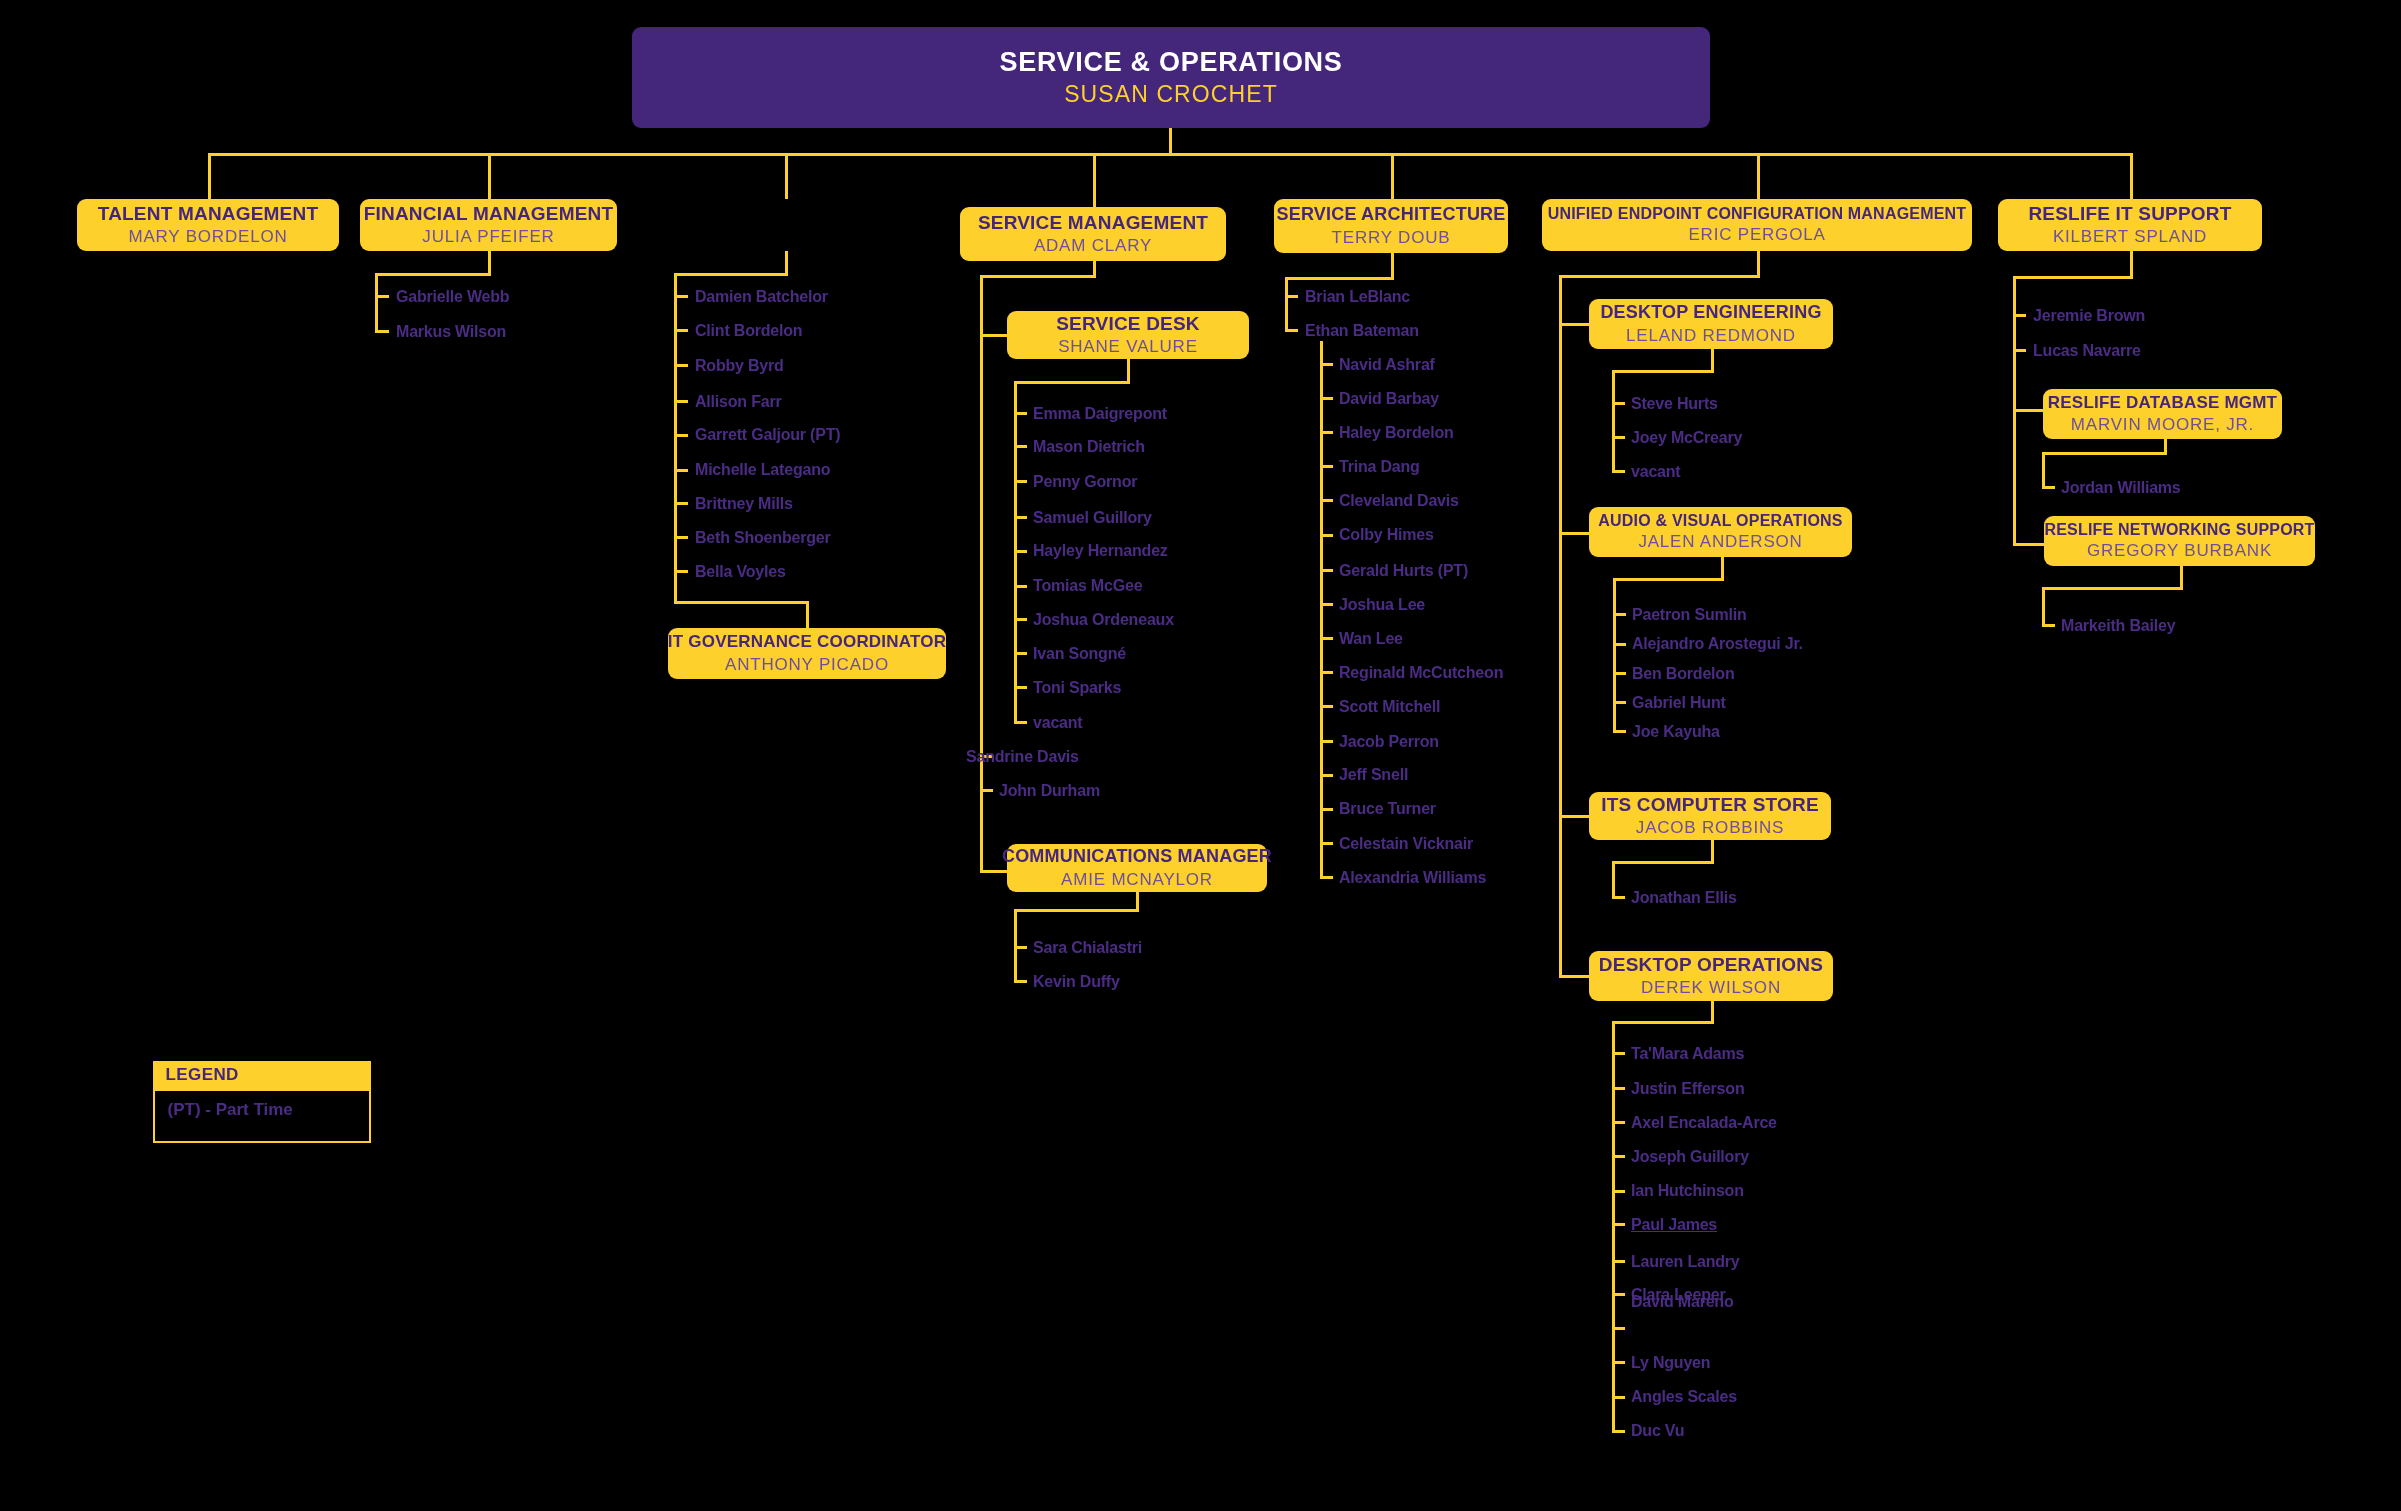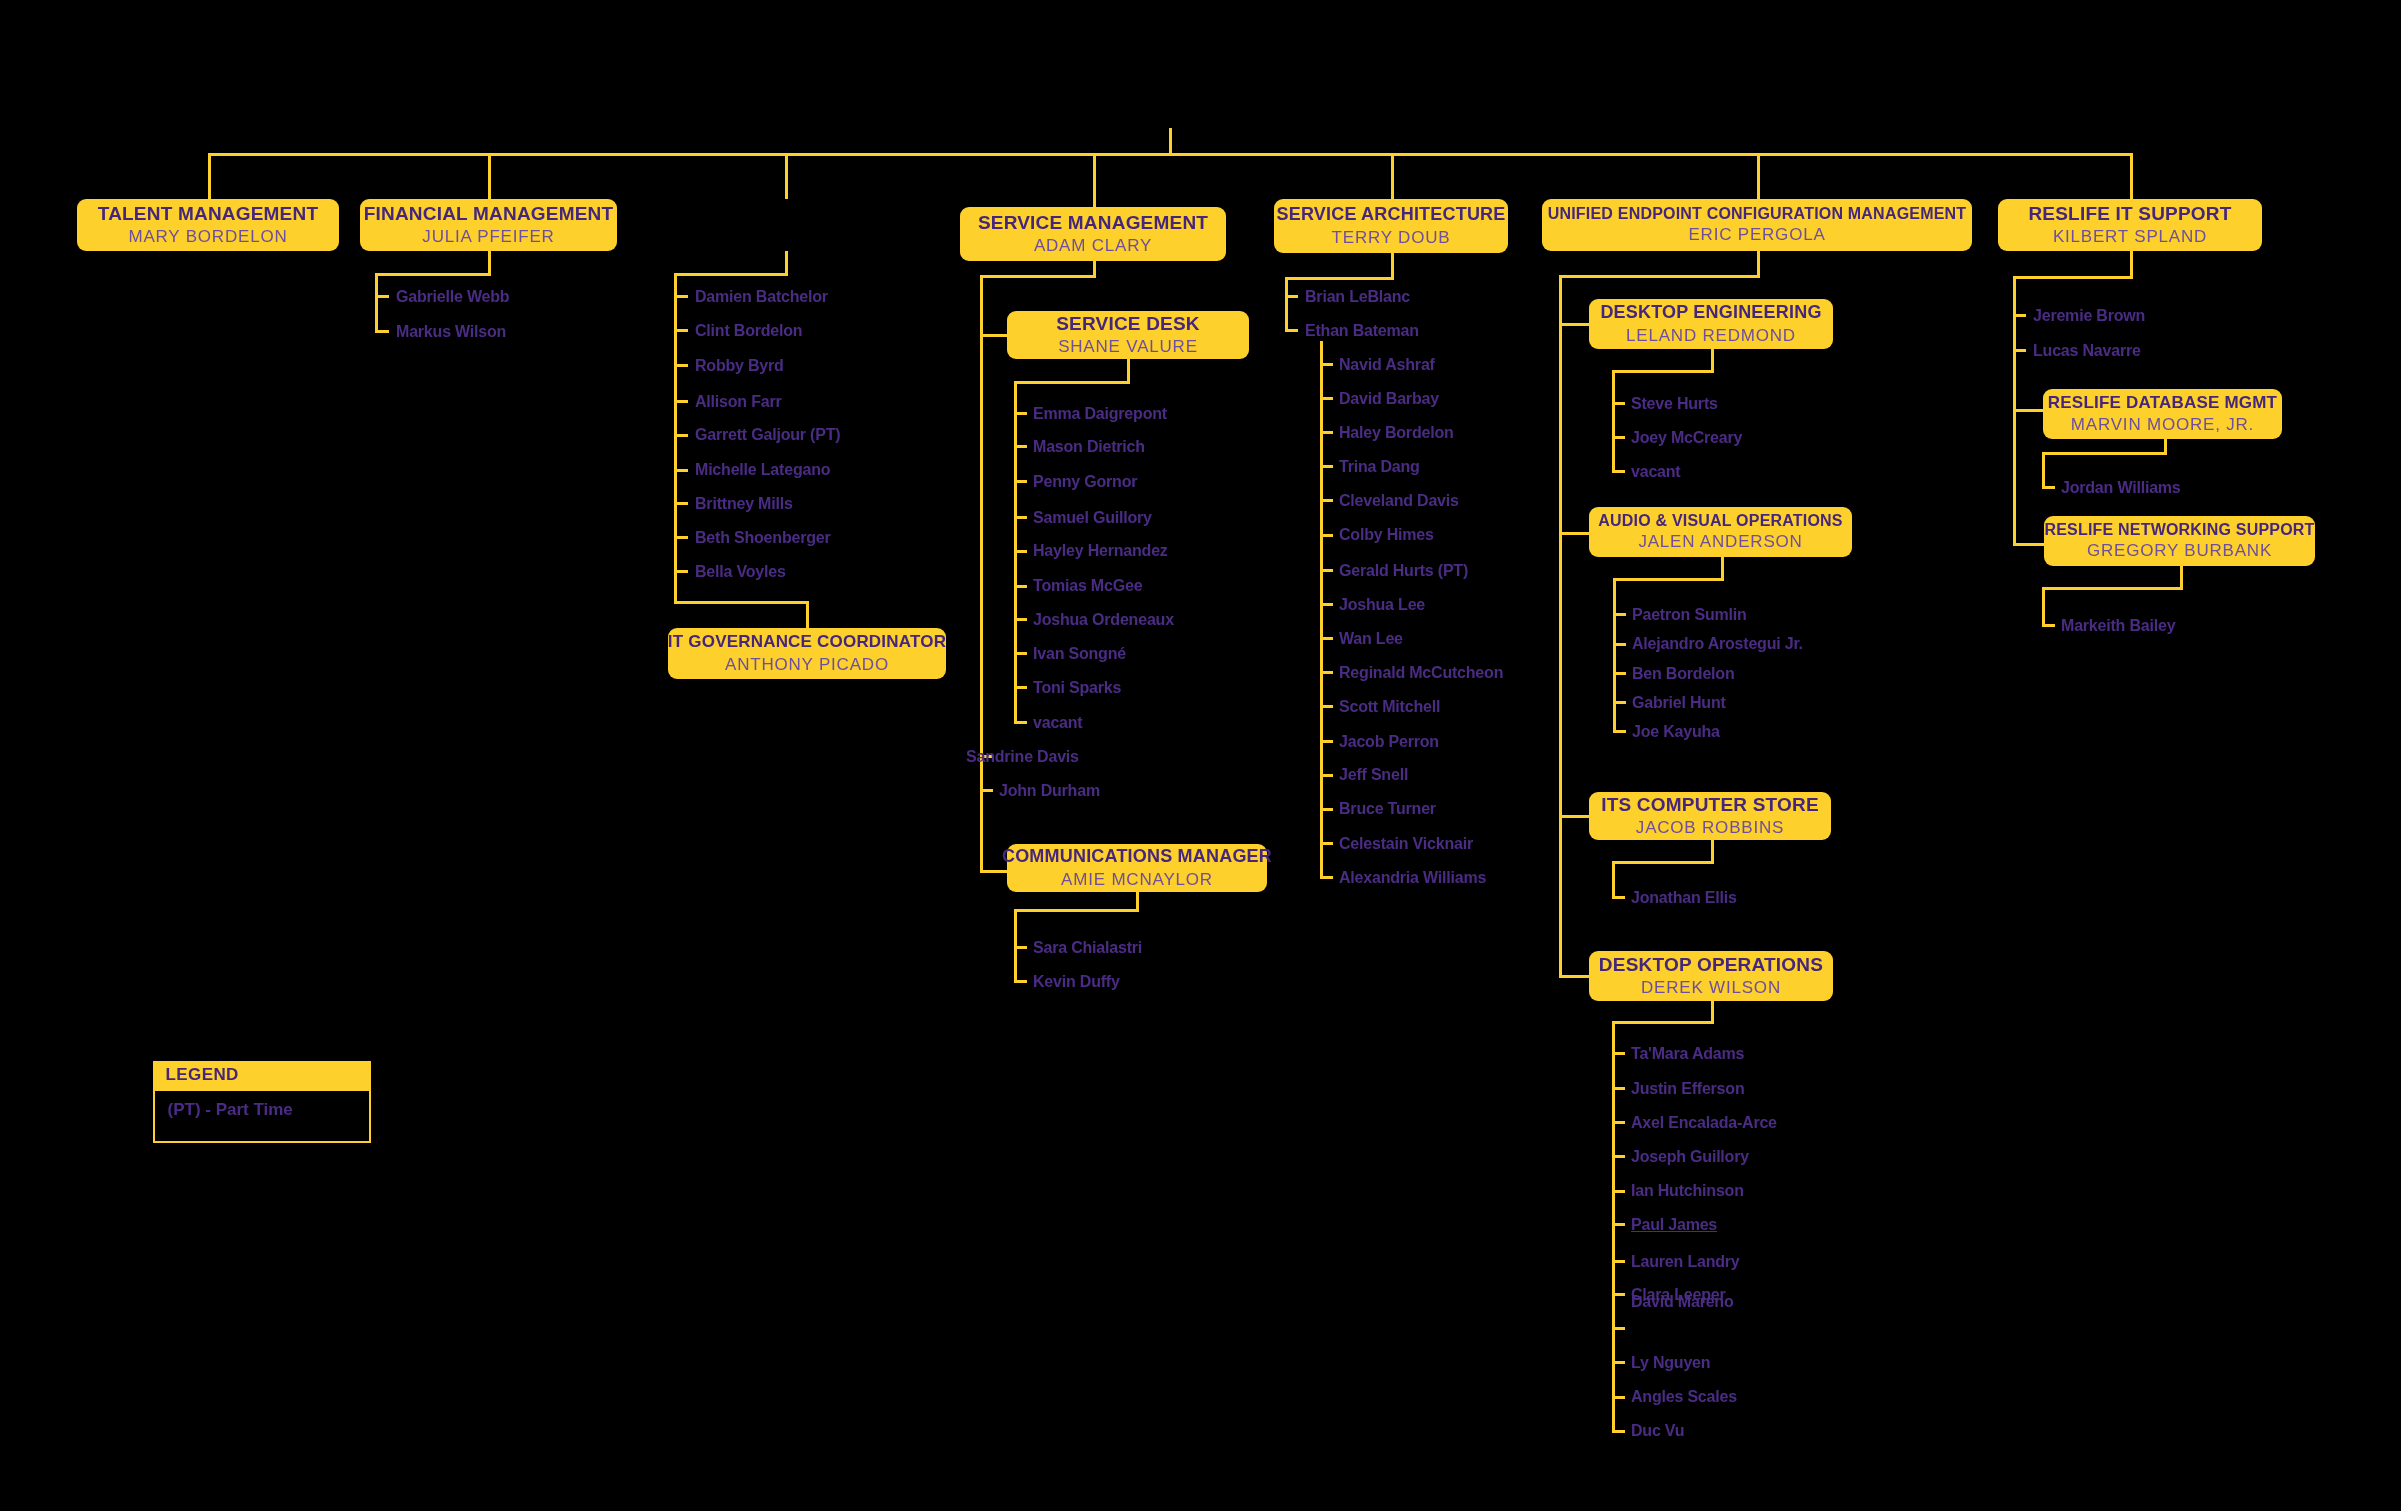--- a/index.html
+++ b/index.html
@@ -34,20 +34,24 @@
 </head>
 <body>
 
 <div id="chart">
   <div class="legend-head">
     <span>LEGEND</span>
   </div>
   <div class="legend-body">
     <span>(PT) - Part Time</span>
   </div>
+<div class="box purple" style="left: 632px; top: 27px; width: 1078px; height: 101px;">
+      <div class="t">SERVICE &amp; OPERATIONS</div>
+      <div class="m">SUSAN CROCHET</div>
+    </div>
     <div class="box gold" style="left: 77px; top: 199px; width: 262px; height: 52px;">
       <div class="t">TALENT MANAGEMENT</div>
       <div class="m">MARY BORDELON</div>
     </div>
     <div class="box gold" style="left: 360px; top: 199px; width: 257px; height: 52px;">
       <div class="t">FINANCIAL MANAGEMENT</div>
       <div class="m">JULIA PFEIFER</div>
     </div>
     <div class="box gold" style="left: 960px; top: 207px; width: 266px; height: 54px;">
       <div class="t">SERVICE MANAGEMENT</div>

